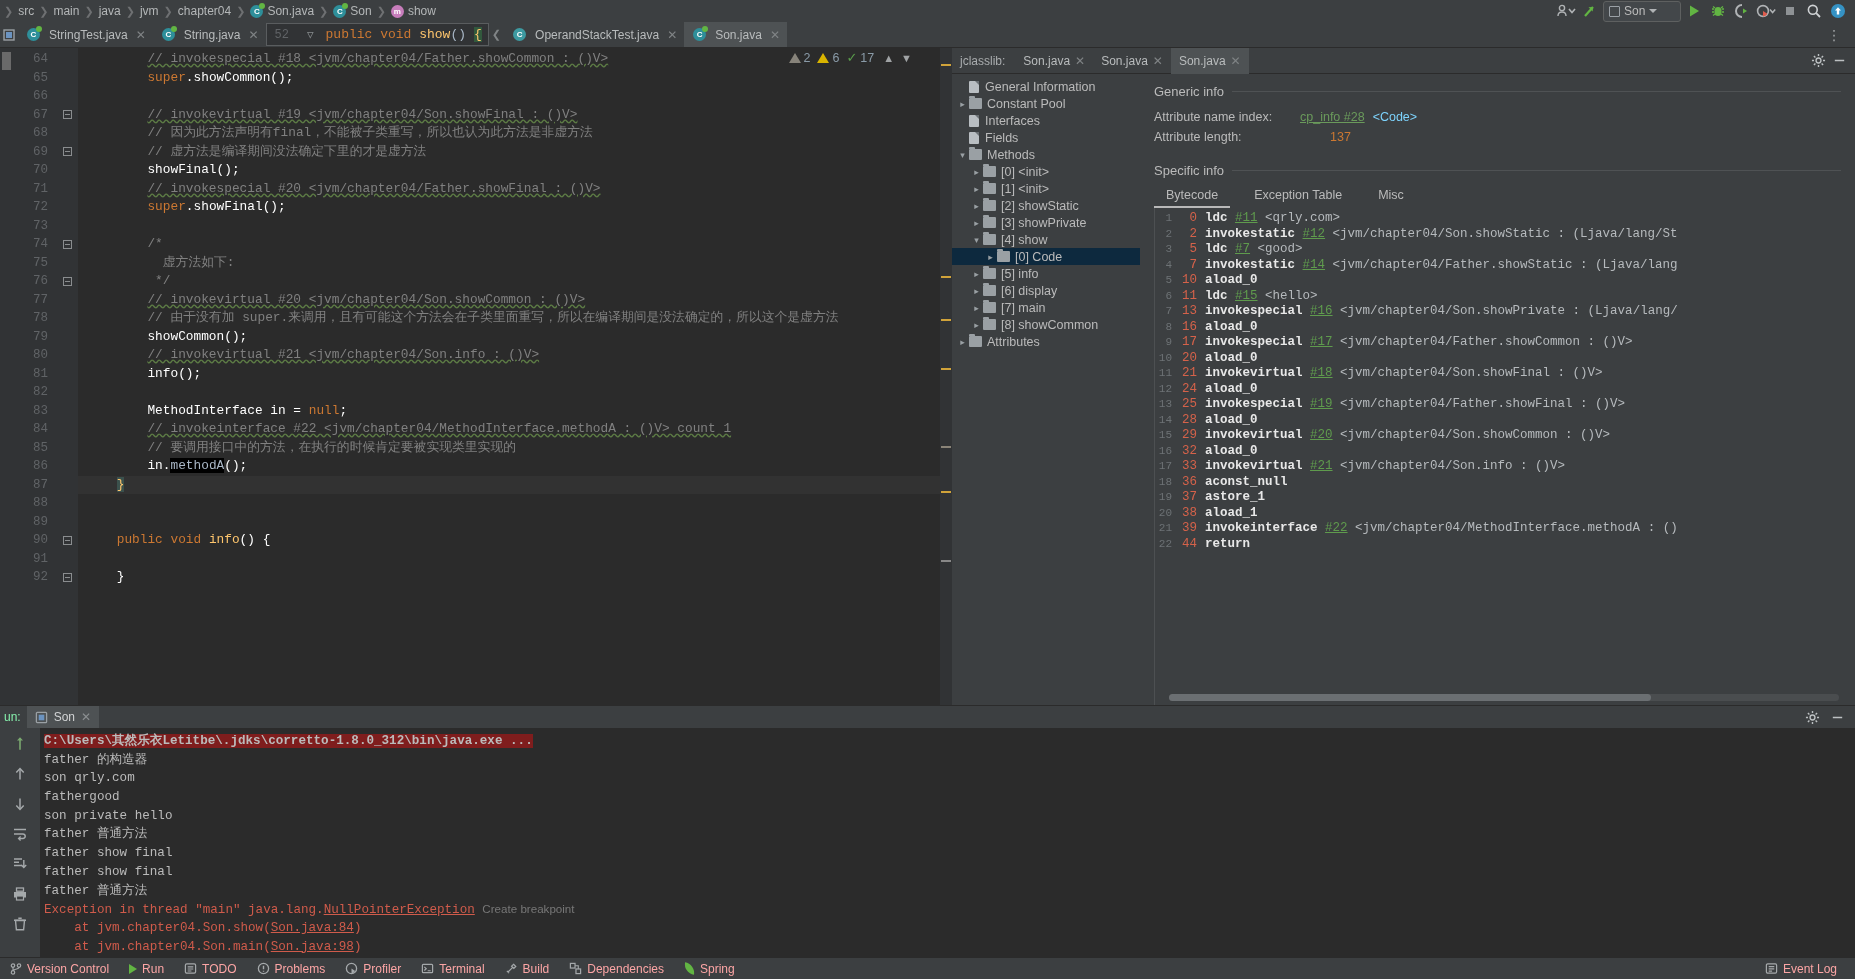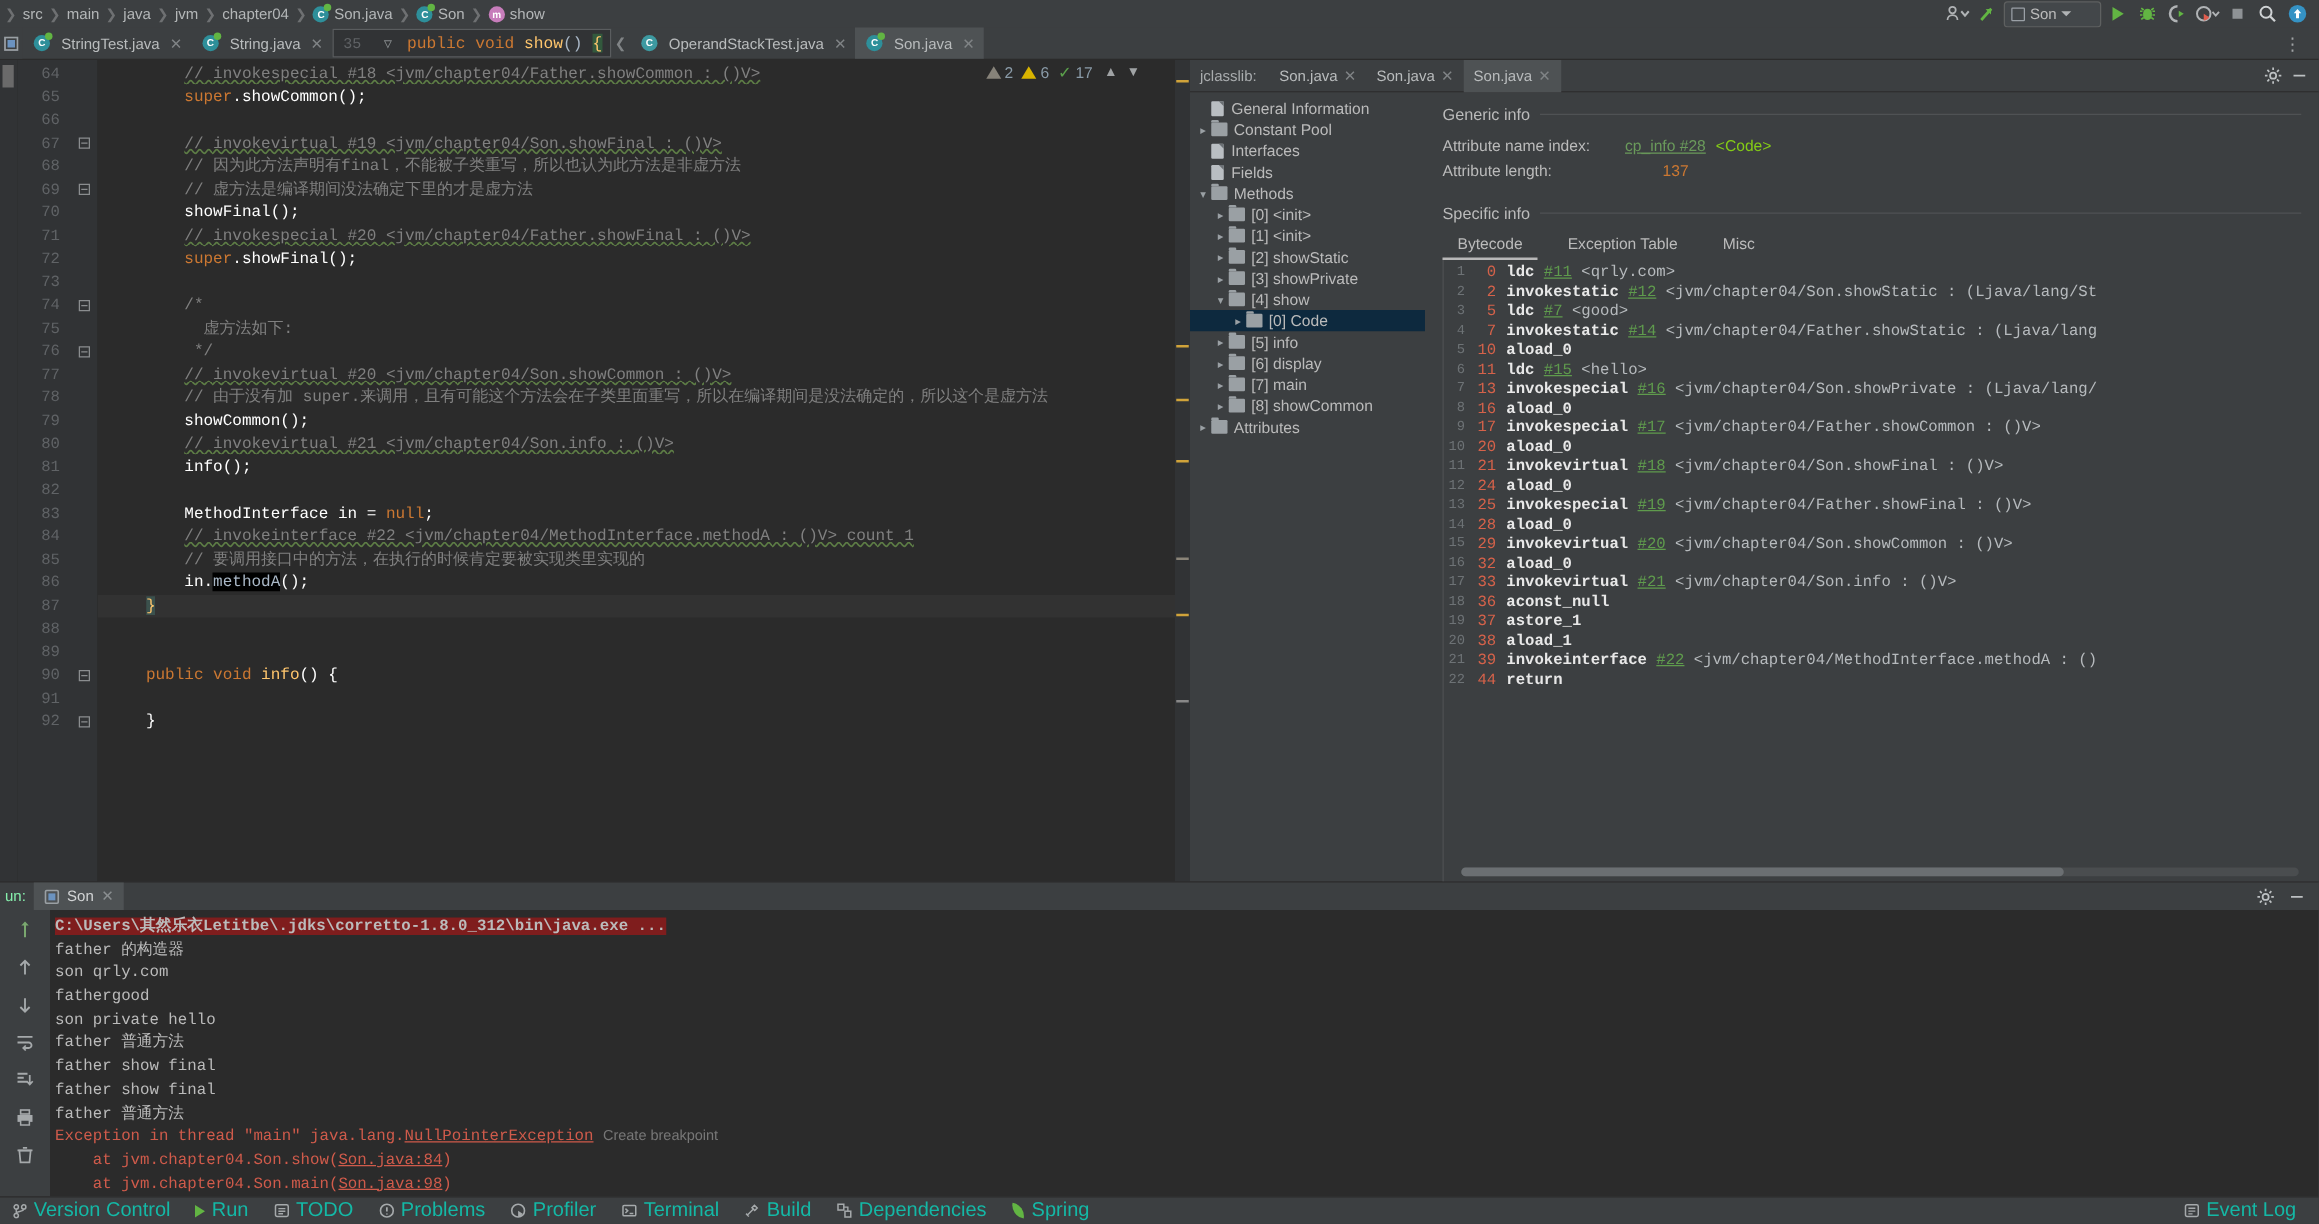--- a/index.html
+++ b/index.html
@@ -151,21 +151,21 @@
   }
   .tfile::after{content:"";position:absolute;right:0;top:0;border-width:0 4px 4px 0;border-style:solid;border-color:transparent #6b7074 transparent transparent;}
   .jcdetail { flex: 1; background: #3c3f41; padding: 8px 0 0 0; min-width:0; display:flex; flex-direction:column;}
   .sect-hdr { display:flex; align-items:center; gap:8px; padding: 2px 14px 0 14px; }
   .sect-hdr .t { color:#bbbbbb; font-size:13px; white-space:nowrap; }
   .sect-hdr .line { flex:1; height:1px; background:#4f5254; }
   .kvrow { display:flex; padding: 3px 14px; font-size:12.5px; }
   .kvrow .k { color:#bbbbbb; width: 146px; }
   .kvrow .v { color:#cc7832; }
   .kvrow .link { color:#6a9a5b; text-decoration: underline; margin-right:8px; }
-  .kvrow .vr { color:#84cc16; }
+  .kvrow .vr { color:#7dd3fc; }
   .jtabs { display:flex; gap:12px; padding: 6px 14px 0 14px; border-bottom: none; }
   .jtab { padding: 4px 12px 6px 12px; color:#bbbbbb; font-size:12.5px; cursor:pointer; position:relative;}
   .jtab.active::after{ content:""; position:absolute; left:0; right:0; bottom:0; height:2px; background:#b8b8b8;}
   .bclist {
     flex:1; margin: 0 0 0 14px; background:#3c3f41; font-family:"Liberation Mono", monospace;
     font-size:12.5px; padding-top:3px; overflow:hidden; border-left:1px solid #4d5052; min-height:0;
     position:relative;
   }
   .bcline { height:15.5px; line-height:15.5px; white-space:nowrap; display:flex; }
   .bcidx { width: 24px; text-align:right; color:#6d7275; font-size:11px; padding-right:7px; flex-shrink:0;}
@@ -193,21 +193,21 @@
   .coline { height:18.7px; line-height:18.7px; white-space:pre; color:#bbbbbb; }
   .co-cmd { background:#7f1d1d; color:#bbbbbb; display:inline;font-weight:bold; }
   .co-err { color:#d05b4b; }
   .co-link { color:#d05b4b; text-decoration: underline; }
   .co-bp { color:#777777; font-size:11.6px; font-family:"Liberation Sans", sans-serif; }
   .co-at { color:#d05b4b; }
 
   
   .statusbar {
     height: 22px; background:#3c3f41; display:flex; align-items:center; gap:0;
-    font-size:16px; color:#14b8a6; flex-shrink:0; border-top:1px solid #2b2b2b;
+    font-size:12px; color:#fca5a5; flex-shrink:0; border-top:1px solid #2b2b2b;
   }
   .sbi { display:flex; align-items:center; gap:5px; padding: 0 10px; cursor:pointer; white-space:nowrap;}
   .sb-right { margin-left:auto; display:flex; align-items:center; padding-right:8px; gap:6px;}
   .dot-run { width:0;height:0;border-left:8px solid #62b543;border-top:5px solid transparent;border-bottom:5px solid transparent;}
   .leaf { width:11px;height:11px;background:#62b543;border-radius:0 100% 0 100%; transform:rotate(10deg);}
   svg { display:block; }
 </style>
 </head>
 <body>
 
@@ -326,21 +326,21 @@
       <span>StringTest.java</span>
       <span class="x">✕</span>
     </div>
     <div class="etab">
       <span class="crumb-ico ico-classg">C</span>
       <span>String.java</span>
       <span class="x">✕</span>
     </div>
 
     <div class="bc-inline">
-      <span class="bc-num">35</span>
+      <span class="bc-num">52</span>
       <span class="bc-fold">▽</span>
       <span><span class="bc-kw">public void </span><span class="bc-mth">show</span><span class="bc-br">() </span></span>
       <span class="bc-cur">{</span>
     </div>
     <div style="display:flex;align-items:center;color:#808486;font-size:11px;padding:0 3px;">❮</div>
 
     <div class="etab">
       <span class="crumb-ico ico-class">C</span>
       <span>OperandStackTest.java</span>
       <span class="x">✕</span>

